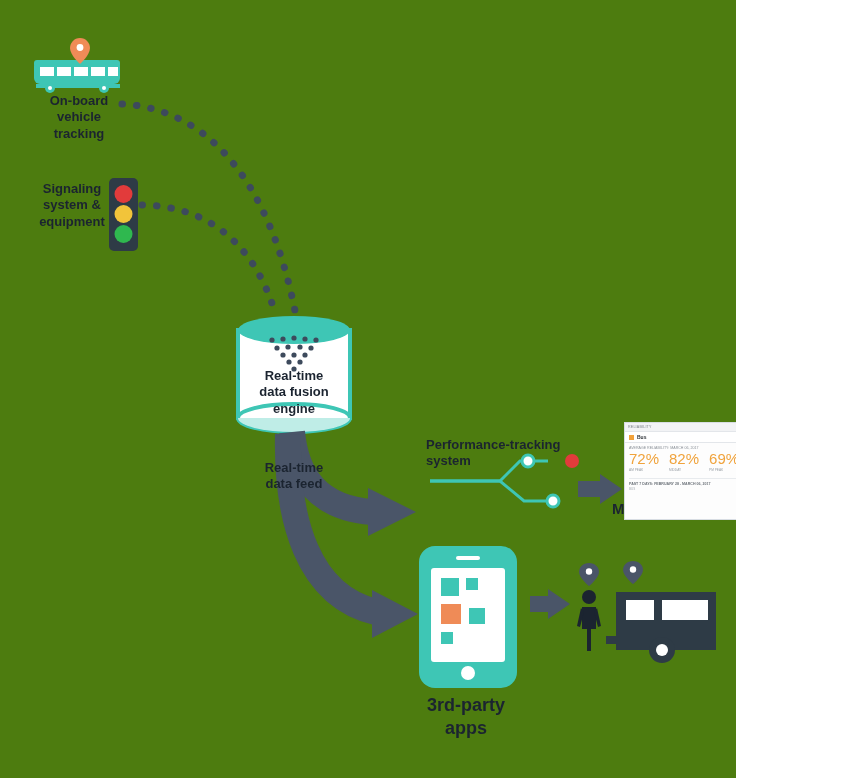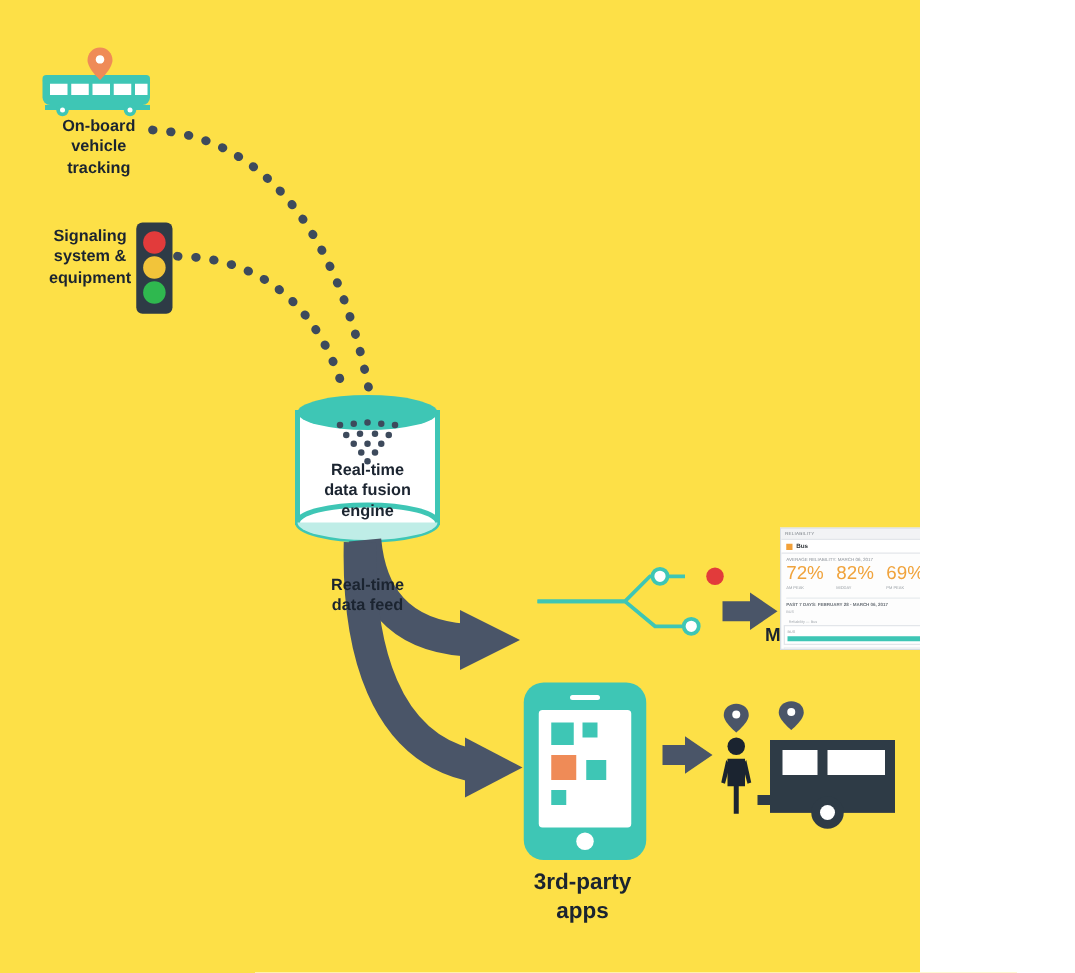--- a/index.html
+++ b/index.html
@@ -4,21 +4,21 @@
 <style>
   html, body {
     margin: 0;
     padding: 0;
     background: #ffffff;
   }
   #canvas {
     position: relative;
     width: 736px;
     height: 778px;
-    background: #fde047;
+    background: #4d7c0f;
     font-family: "Liberation Sans", sans-serif;
     overflow: hidden;
   }
   .lbl {
     position: absolute;
     font-weight: bold;
     color: #1b2430;
     line-height: 1.25;
     text-align: center;
     white-space: pre-line;
@@ -65,21 +65,21 @@
     display: flex;
     align-items: center;
     gap: 3px;
     padding-left: 4px;
     font-size: 5px;
     color: #2d3237;
     font-weight: bold;
     box-sizing: border-box;
   }
   .dash-tab .sq { width: 5px; height: 5px; background: #f2a13a; }
-  .dash-body { display: flex; height: 78px; flex-direction: column; }
+  .dash-body { display: flex; height: 78px; }
   .dash-left { width: 140px; border-right: 1px solid #e3e6ea; box-sizing: border-box; }
   .dash-right { flex: 1; padding: 2px; box-sizing: border-box; }
   .dash-panel-title {
     font-size: 3.6px; color: #8a9097; padding: 3px 4px 1px 4px;
   }
   .kpis { display: flex; padding: 0 4px; gap: 10px; }
   .kpi-val { font-size: 15px; color: #f0a33c; font-weight: normal; line-height: 1; }
   .kpi-sub { font-size: 3.2px; color: #9aa0a6; margin-top: 2px; }
   .dash-divider { border-top: 1px solid #e8ebee; margin: 6px 4px 3px 4px; }
   .dash-sub2 { font-size: 3.6px; color: #6d737a; padding: 0 4px; font-weight: bold; }
@@ -250,20 +250,22 @@
 system &amp;
 equipment</div>
 
   <div class="lbl" id="fusion-label">Real-time
 data fusion
 engine</div>
 
   <div class="lbl" id="label-feed">Real-time
 data feed</div>
 
+  <div class="lbl" id="label-perf">Performance-tracking
+system</div>
 
   <div class="lbl" id="label-mbta">MBTAbackontrack</div>
 
   <div class="lbl" id="label-apps">3rd-party
 apps</div>
 
   <div id="dashboard">
     <div class="dash-topbar">RELIABILITY</div>
 
     <div class="dash-tab">

